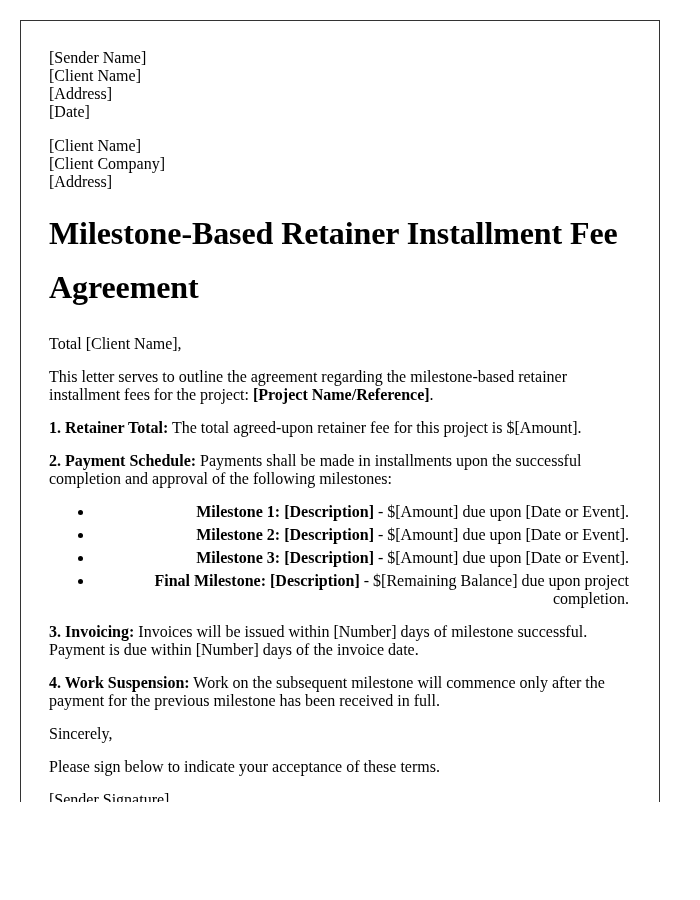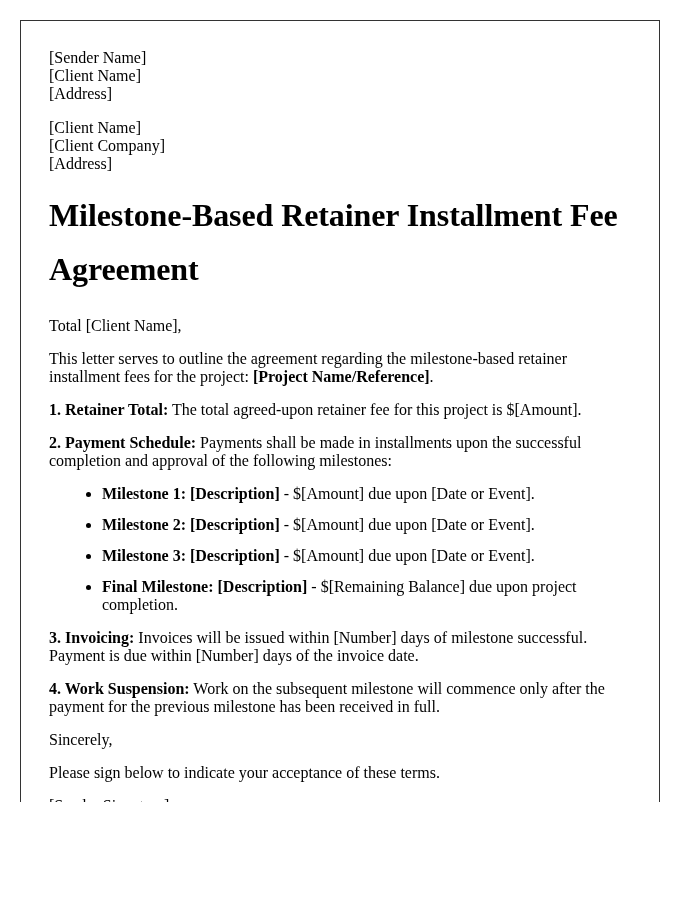--- a/index.html
+++ b/index.html
@@ -9,31 +9,32 @@
     position: absolute; left: 20px; top: 20px; width: 640px; height: 782px;
     border: 1px solid #333; border-bottom: none; box-sizing: border-box;
     padding: 28px 25px 0 28px; overflow: hidden;
   }
   .block { font-size: 16px; line-height: 18px; }
   .block div { margin: 0; }
   .gap { height: 16px; }
   h1 { font-size: 32px; line-height: 54px; font-weight: bold; margin: 15px 0 21px 0; letter-spacing: -0.1px; }
   p { font-size: 16px; line-height: 18px; margin: 0 0 15px 0; }
   ul { margin: 0 0 15px 0; padding-left: 40px; font-size: 16px; line-height: 18px; }
-  li { margin: 13px; }
+  li { margin: 5px; text-align: right; }
   b { font-weight: bold; }
 </style>
 </head>
 <body>
 
 <div class="page">
   <div class="block">
     <div>[Sender Name]</div>
     <div>[Client Name]</div>
     <div>[Address]</div>
+    <div>[Date]</div>
   </div>
   <div class="gap"></div>
   <div class="block">
     <div>[Client Name]</div>
     <div>[Client Company]</div>
     <div>[Address]</div>
   </div>
 
   <h1>Milestone-Based Retainer Installment Fee Agreement</h1>
 

